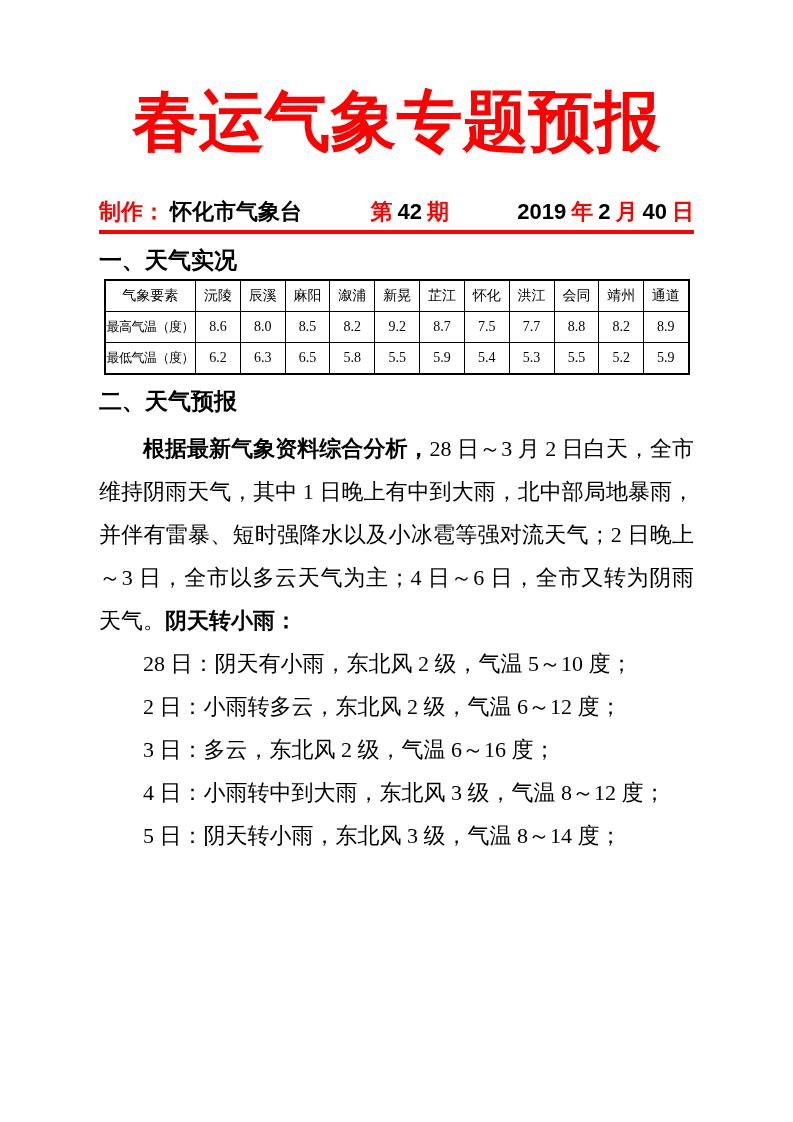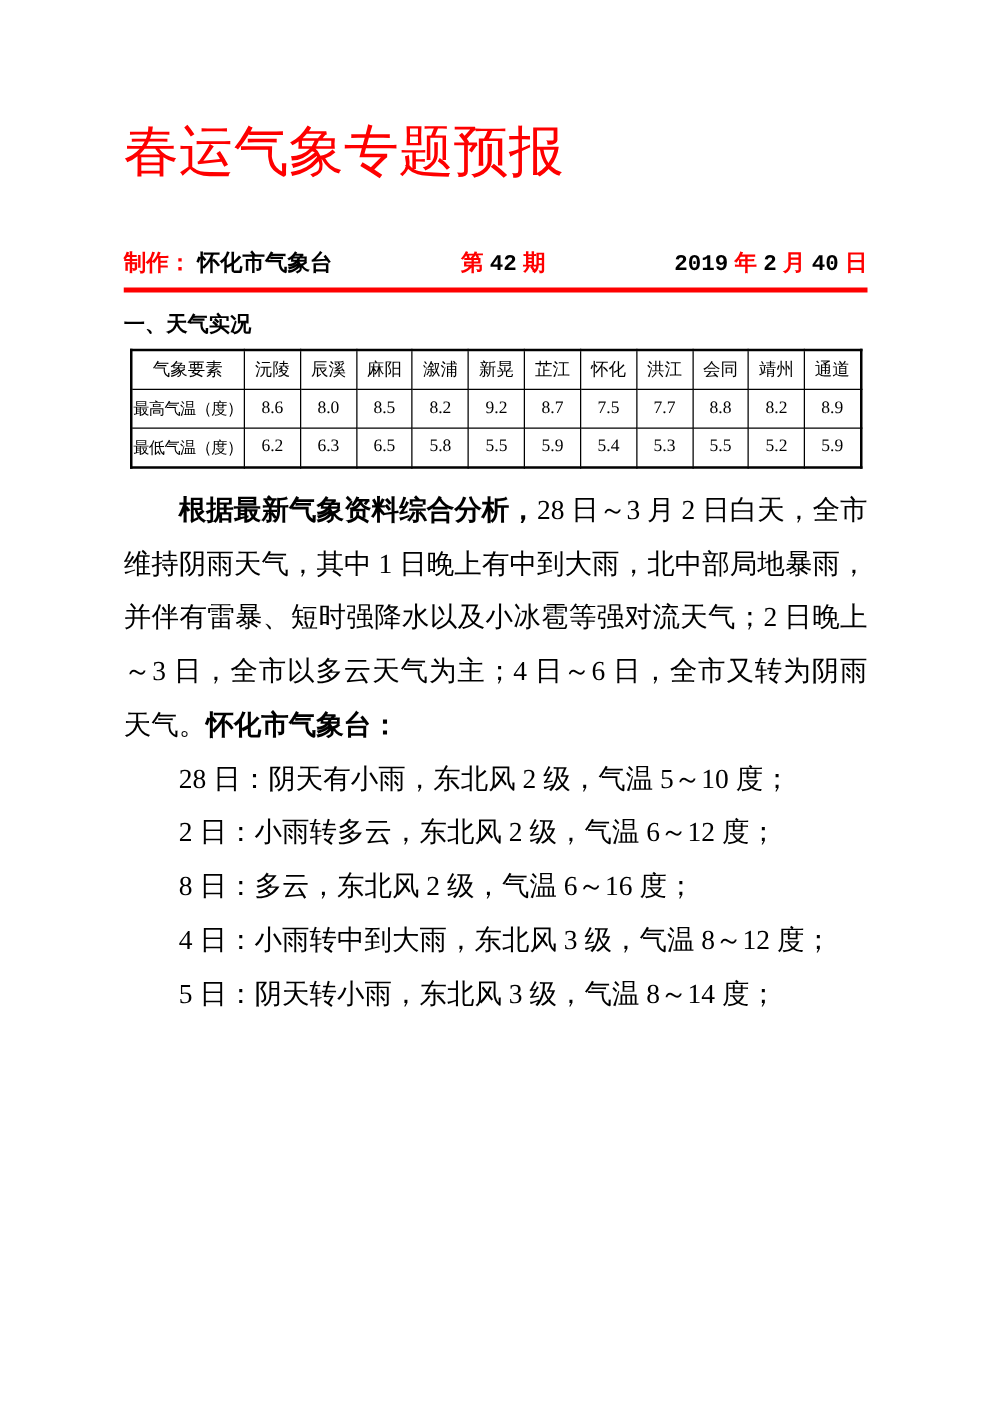--- a/index.html
+++ b/index.html
@@ -8,50 +8,50 @@
     width: 793px; height: 1122px; overflow: hidden;
     color: var(--ink);
     font-family: "Liberation Serif", "DejaVu Serif", serif;
   }
   .page {
     width: 793px; height: 1122px; box-sizing: border-box;
     padding: 0 99px;
   }
   .doc-title {
     margin: 86px 0 0 0;
-    text-align: left;
-    font-size: 44px;
+    text-align: center;
+    font-size: 66px;
     line-height: 72px;
-    font-weight: 400;
+    font-weight: 700;
     color: var(--red);
     white-space: nowrap;
   }
   .meta-row {
     margin-top: 40px;
     display: flex;
     justify-content: space-between;
     align-items: baseline;
-    font-family: Liberation Mono, monospace;
+    font-family: Liberation Sans, sans-serif;
     font-weight: bold;
-    font-size: 18px;
+    font-size: 22px;
     line-height: 28px;
   }
   .red { color: var(--red); }
   .meta-group span { margin-right: 5px; }
   .meta-group span:last-child { margin-right: 0; }
   .red-divider {
     height: 4px;
     background: var(--red);
     margin-top: 4px;
   }
   .section-heading {
     margin: 11px 0 0 0;
     font-family: "Liberation Sans", "DejaVu Sans", sans-serif;
     font-weight: bold;
-    font-size: 17px;
+    font-size: 23px;
     line-height: 30px;
   }
   .table-title {
     margin-top: 3px;
     text-align: center;
     font-weight: bold;
     font-size: 19px;
     line-height: 24px;
     white-space: nowrap;
   }
@@ -160,23 +160,24 @@
         <td>5.9</td>
         <td>5.4</td>
         <td>5.3</td>
         <td>5.5</td>
         <td>5.2</td>
         <td>5.9</td>
       </tr>
     </tbody>
   </table>
 
+  <h2 class="section-heading">二、天气预报</h2>
 
   <div class="body-text">
-    <p class="para indent"><span class="bold-hei">根据最新气象资料综合分析，</span><span>28 日～3 月 2 日白天，全市维持阴雨天气，其中 1 日晚上有中到大雨，北中部局地暴雨，并伴有雷暴、短时强降水以及小冰雹等强对流天气；2 日晚上～3 日，全市以多云天气为主；4 日～6 日，全市又转为阴雨天气。</span><span class="bold-hei">怀化市气象台：</span></p>
+    <p class="para indent"><span class="bold-hei">根据最新气象资料综合分析，</span><span>28 日～3 月 2 日白天，全市维持阴雨天气，其中 1 日晚上有中到大雨，北中部局地暴雨，并伴有雷暴、短时强降水以及小冰雹等强对流天气；2 日晚上～3 日，全市以多云天气为主；4 日～6 日，全市又转为阴雨天气。</span><span class="bold-hei">阴天转小雨：</span></p>
     <p class="para indent">28 日：阴天有小雨，东北风 2 级，气温 5～10 度；</p>
     <p class="para indent">2 日：小雨转多云，东北风 2 级，气温 6～12 度；</p>
-    <p class="para indent">8 日：多云，东北风 2 级，气温 6～16 度；</p>
+    <p class="para indent">3 日：多云，东北风 2 级，气温 6～16 度；</p>
     <p class="para indent">4 日：小雨转中到大雨，东北风 3 级，气温 8～12 度；</p>
     <p class="para indent">5 日：阴天转小雨，东北风 3 级，气温 8～14 度；</p>
   </div>
 
 </div>
 
 </body></html>

